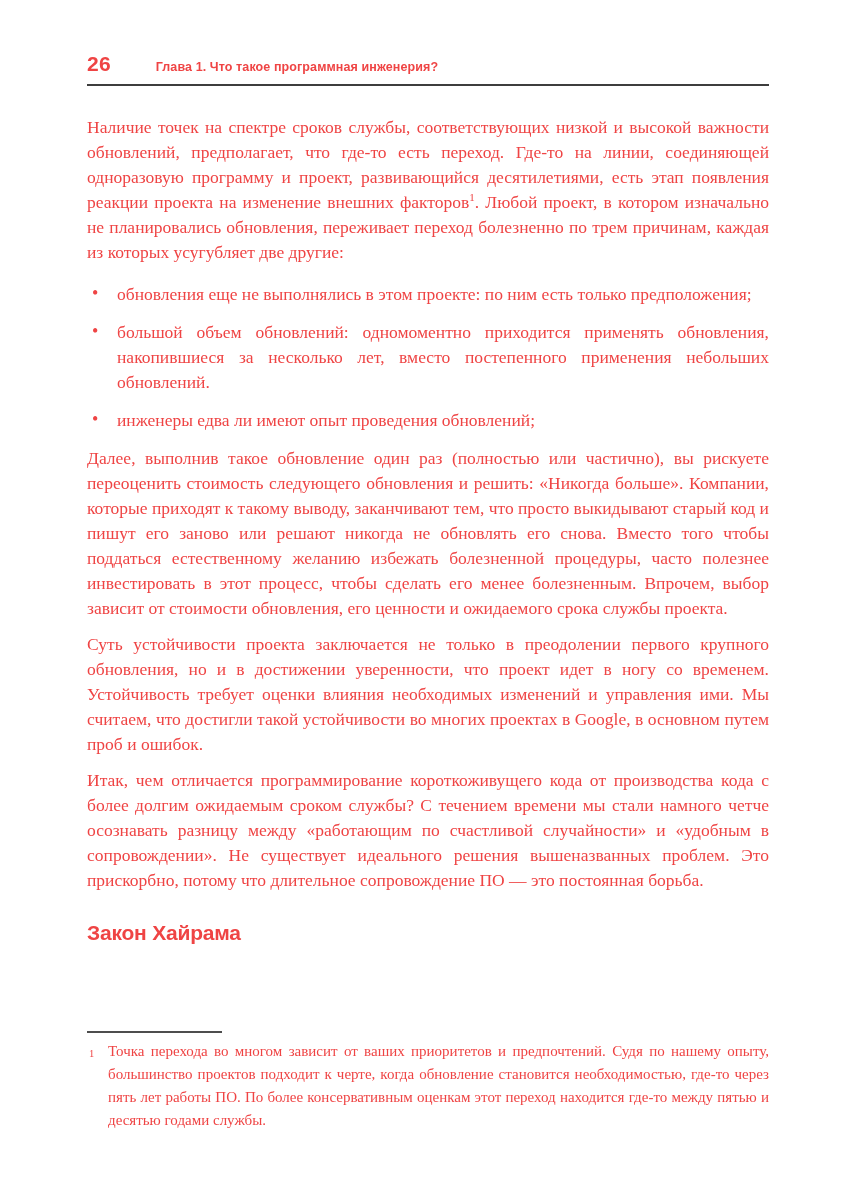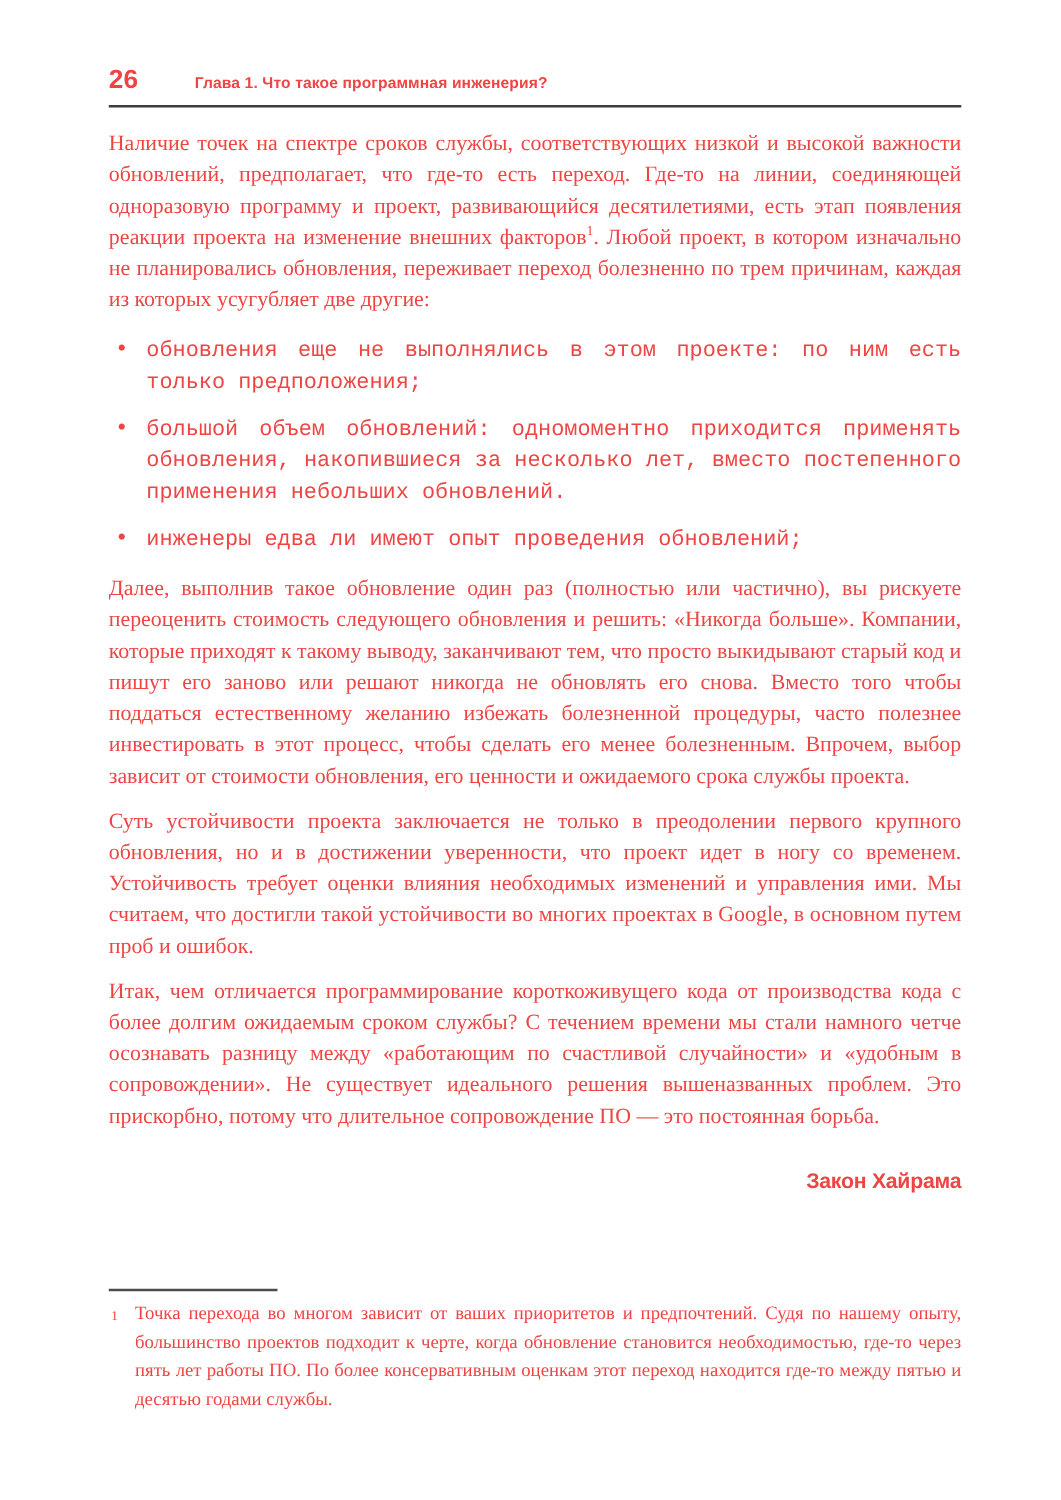--- a/index.html
+++ b/index.html
@@ -33,58 +33,57 @@
   .page-num {
     font-size: 21px;
     letter-spacing: 0.2px;
   }
   .run-title {
     font-size: 12.5px;
     letter-spacing: 0.1px;
   }
   
   .body-text {
-    margin-top: 16px;
+    margin-top: 29px;
     font-size: 17.5px;
     line-height: 25px;
     text-align: justify;
   }
   .body-text p {
     margin: 0 0 11px 0;
   }
   sup.fn-ref {
     font-size: 11px;
     line-height: 0;
     vertical-align: super;
   }
   .bullet-list {
     list-style: none;
     margin: 17px 0 12px 0;
     padding: 0;
-    font-family: Liberation Mono, monospace;
   }
   .bullet-item {
     position: relative;
     padding-left: 30px;
     margin-bottom: 13px;
   }
   .bullet-item::before {
     content: "\2022";
     position: absolute;
     left: 5px;
     top: -1px;
     font-size: 18px;
   }
   .section-heading {
     font-family: "Liberation Sans", "DejaVu Sans", sans-serif;
     font-weight: 700;
-    font-size: 17px;
+    font-size: 21px;
     letter-spacing: -0.2px;
     margin: 27px 0 15px 0;
-    text-align: right;
+    text-align: left;
   }
   .hyrum-para em {
     font-style: italic;
   }
   
   .footnote-area {
     margin-top: auto;
   }
   .fn-rule {
     width: 135px;

